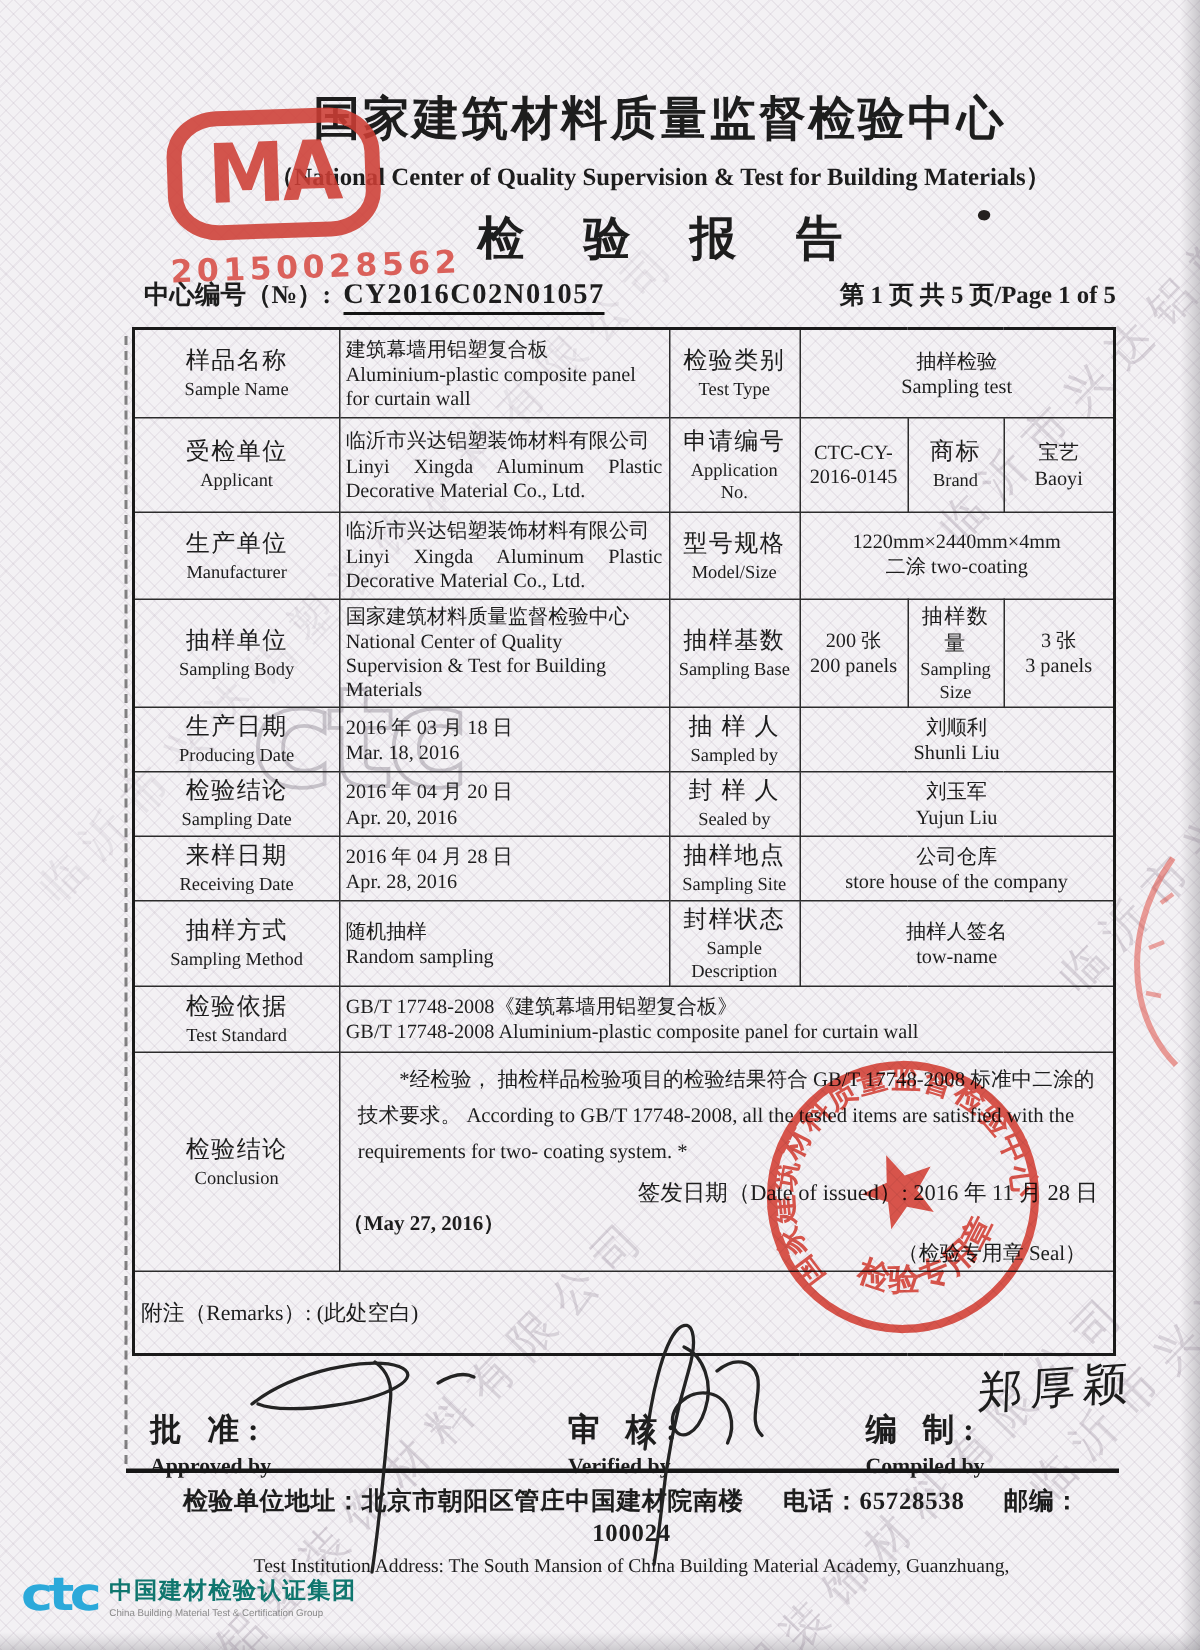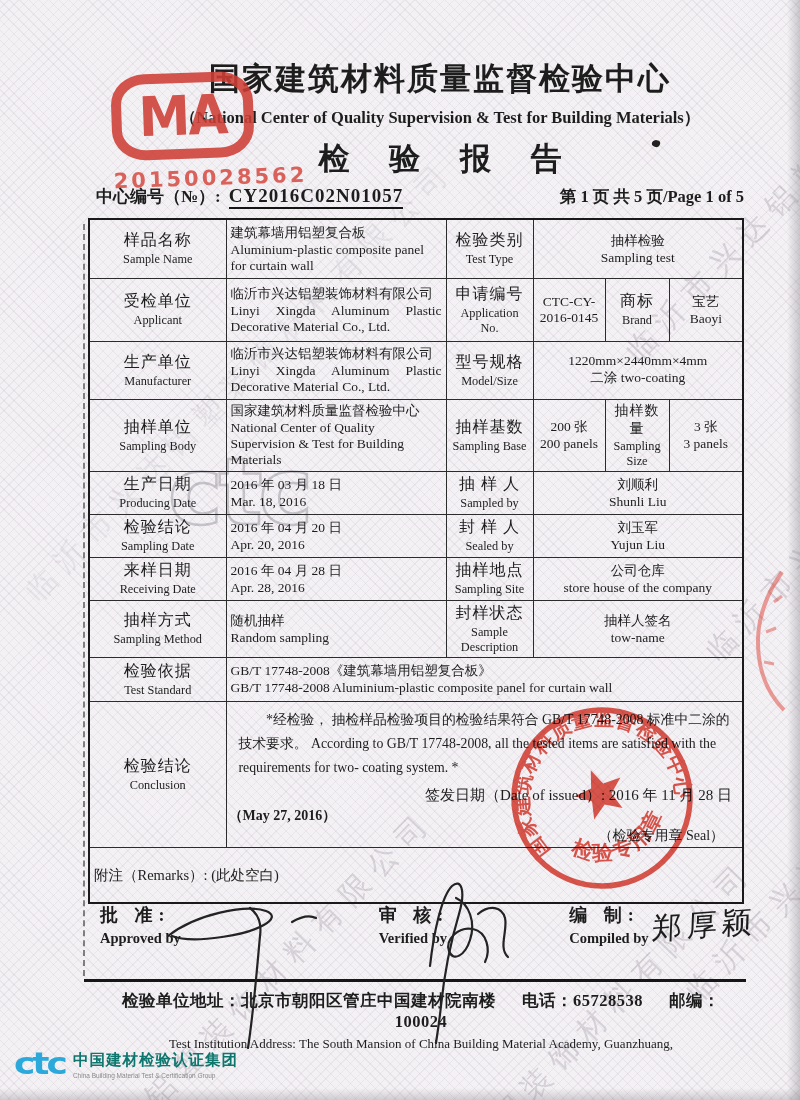--- a/index.html
+++ b/index.html
@@ -66,21 +66,21 @@
   .conc-seal{font-size:14px;text-align:right;padding-right:16px;margin-top:2px;}
   td.remarks{vertical-align:top;padding:8px 0 0 12px;font-size:14.5px;}
 
   
   .seal{position:absolute;left:502px;top:698px;width:200px;height:200px;z-index:5;opacity:.85;mix-blend-mode:multiply;}
   .edge-frag{position:absolute;left:744px;top:566px;width:42px;height:150px;z-index:4;opacity:.8;}
 
   
   .sig-row{position:absolute;left:96px;top:903px;width:650px;z-index:3;display:flex;}
   .sig-group{display:flex;flex-direction:column;}
-  .sig-cn{font-size:18px;font-weight:bold;letter-spacing:6px;}
+  .sig-cn{font-size:21px;font-weight:bold;letter-spacing:6px;margin-top:36px;}
   .sig-en{font-size:14.5px;font-weight:bold;margin-top:3px;}
   .g1{margin-left:4px;} .g2{margin-left:198px;} .g3{margin-left:120px;}
   .compile-name{position:absolute;left:652px;top:905px;z-index:4;font-size:30px;letter-spacing:5px;transform:rotate(-4deg) skewX(-6deg);color:#1c1c1c;font-weight:500;}
   .sig-ink{position:absolute;left:0;top:0;width:800px;height:1100px;z-index:6;pointer-events:none;}
 
   
   .foot-rule{position:absolute;left:84px;top:979px;width:662px;height:3px;background:#161616;z-index:3;}
   .foot-addr{position:absolute;left:96px;top:990px;width:650px;z-index:3;text-align:center;}
   .addr-cn{font-size:16.5px;font-weight:bold;letter-spacing:.5px;}
   .addr-cn .num{font-family:"Liberation Serif",serif;}

